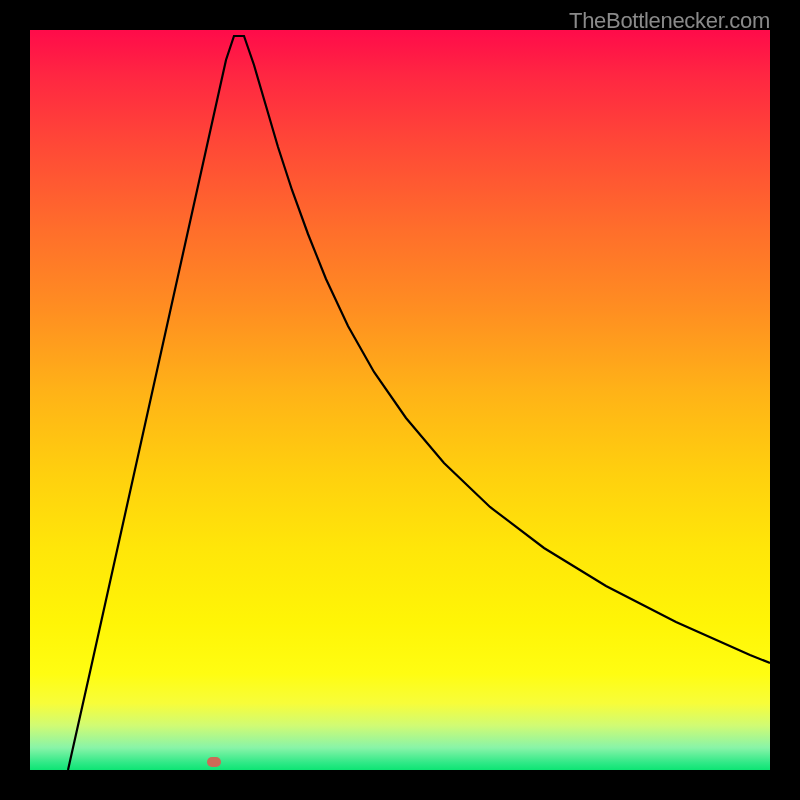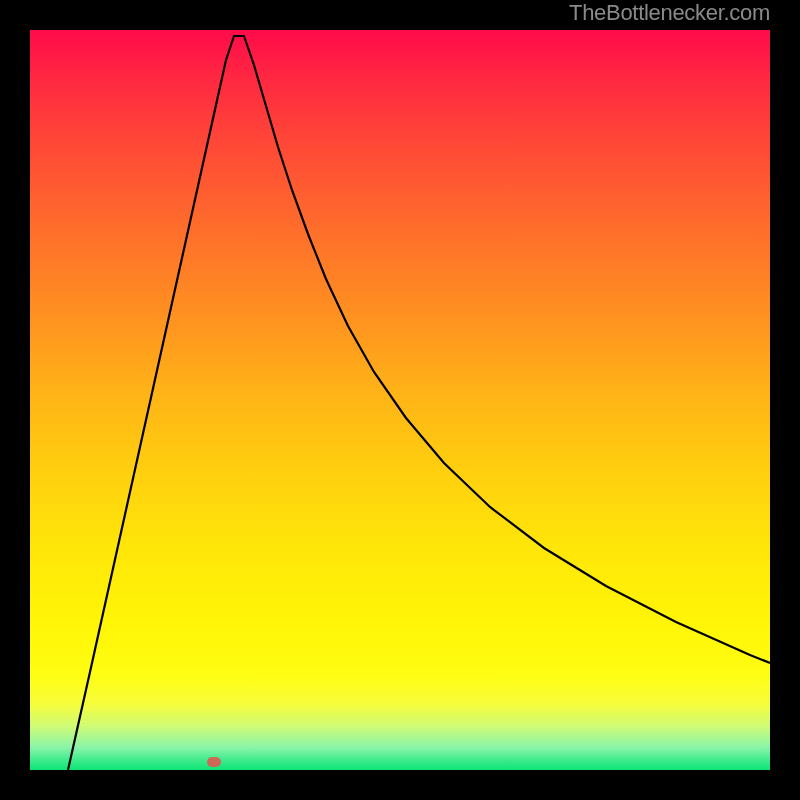--- a/index.html
+++ b/index.html
@@ -36,21 +36,21 @@
       #fffd12 87%,
       #f7fd3a 91%,
       #d0fb74 94%,
       #88f4a8 97%,
       #30e987 99%,
       #0de574 100%
     );
   }
   .attribution {
     position: absolute;
-    top: 0;
+    top: 8px;
     right: 30px;
     color: #8a8a8a;
     font-size: 22px;
     font-weight: 500;
     letter-spacing: -0.3px;
     z-index: 5;
   }
   svg.curve {
     position: absolute;
     left: 0; top: 0;

